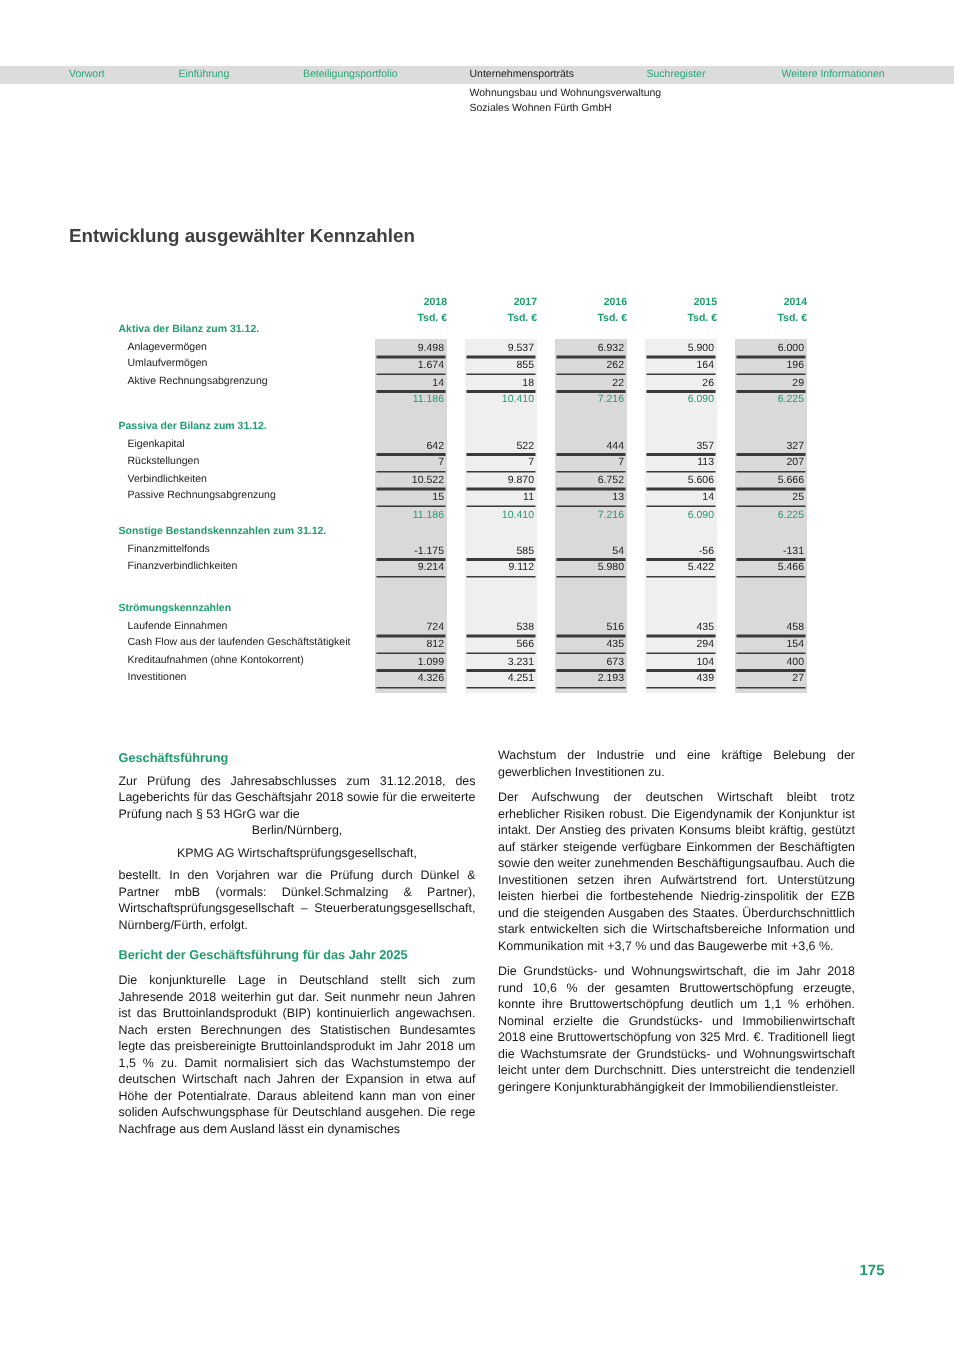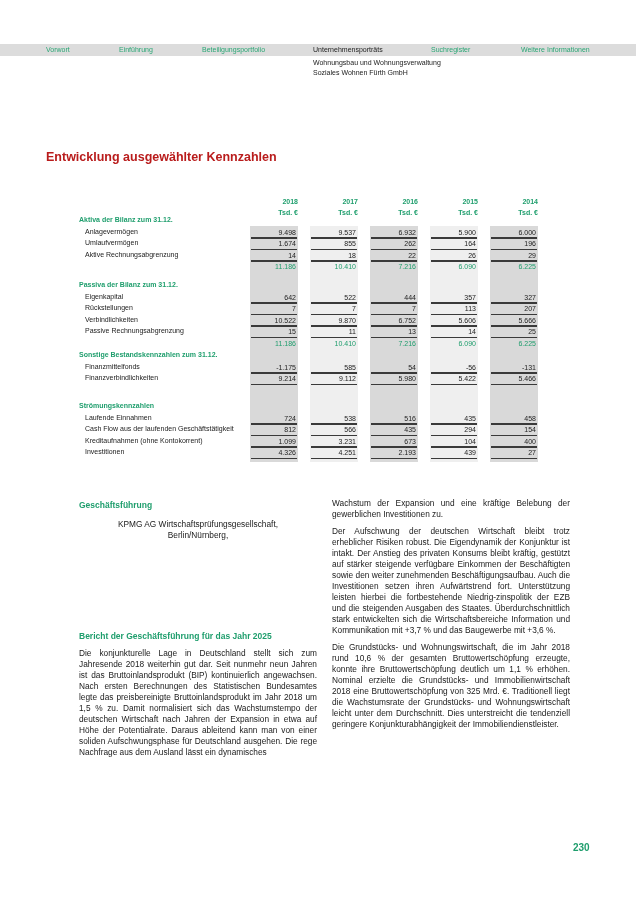--- a/index.html
+++ b/index.html
@@ -5,21 +5,21 @@
   html, body { margin: 0; padding: 0; background: #ffffff; }
   body { width: 636px; height: 900px; position: relative; overflow: hidden;
          font-family: "Liberation Sans", sans-serif; color: #1a1a1a; }
 
   
   .nav { position: absolute; left: 0; top: 44px; width: 636px; height: 12px; background: #dcdcdc; }
   .nav-item { position: absolute; top: 0; height: 12px; line-height: 12px; font-size: 7px; color: #2aa675; white-space: nowrap; cursor: pointer; }
   .nav-item.active { color: #222; }
   .sub { position: absolute; left: 313px; font-size: 7px; color: #222; white-space: nowrap; line-height: 9px; }
 
-  .title { position: absolute; left: 46px; top: 150px; font-size: 12.5px; font-weight: bold; color: #b91c1c; white-space: nowrap; }
+  .title { position: absolute; left: 46px; top: 150px; font-size: 12.5px; font-weight: bold; color: #404040; white-space: nowrap; }
 
   
   .colbg { position: absolute; top: 226px; height: 236px; }
   .colbg.dark { background: #d9d9d9; }
   .colbg.light { background: #efefef; }
   .yr { position: absolute; top: 196px; width: 48px; text-align: right; font-size: 7px; font-weight: bold; color: #1f9e6d; line-height: 11px; }
   .sec { position: absolute; left: 79px; font-size: 7px; font-weight: bold; color: #1f9e6d; white-space: nowrap; }
   .lbl { position: absolute; left: 85px; font-size: 7px; color: #222; white-space: nowrap; }
   .cell { position: absolute; width: 48px; text-align: right; font-size: 7px; color: #222; height: 10px; line-height: 10px; }
   .cell.total { color: #1f9e6d; }
@@ -228,27 +228,29 @@
     <div class="cell" style="left:368px; top:448px">2.193</div>
     <div class="rule" style="left:371px; width:46px; top:457.5px"></div>
     <div class="cell" style="left:428px; top:448px">439</div>
     <div class="rule" style="left:431px; width:46px; top:457.5px"></div>
     <div class="cell" style="left:488px; top:448px">27</div>
     <div class="rule" style="left:491px; width:46px; top:457.5px"></div>
   </div>
 
 <div class="h2" style="left:79px; top:500px">Geschäftsführung</div>
 <div class="col" style="left:79px; top:515px">
+  <p class="p">Zur Prüfung des Jahresabschlusses zum 31.12.2018, des Lageberichts für das Geschäftsjahr 2018 sowie für die erweiterte Prüfung nach § 53 HGrG war die</p>
+  <p class="p center">Berlin/Nürnberg,</p>
   <p class="p center" style="margin-top:4px">KPMG AG Wirtschaftsprüfungsgesellschaft,</p>
-  <p class="p center">Berlin/Nürnberg,</p>
+  <p class="p" style="margin-top:4px">bestellt. In den Vorjahren war die Prüfung durch Dünkel &amp; Partner mbB (vormals: Dünkel.Schmalzing &amp; Partner), Wirtschaftsprüfungsgesellschaft – Steuerberatungsgesellschaft, Nürnberg/Fürth, erfolgt.</p>
 </div>
 <div class="h2" style="left:79px; top:631px">Bericht der Geschäftsführung für das Jahr 2025</div>
 <div class="col" style="left:79px; top:648px">
   <p class="p">Die konjunkturelle Lage in Deutschland stellt sich zum Jahresende 2018 weiterhin gut dar. Seit nunmehr neun Jahren ist das Bruttoinlandsprodukt (BIP) kontinuierlich angewachsen. Nach ersten Berechnungen des Statistischen Bundesamtes legte das preisbereinigte Bruttoinlandsprodukt im Jahr 2018 um 1,5 % zu. Damit normalisiert sich das Wachstumstempo der deutschen Wirtschaft nach Jahren der Expansion in etwa auf Höhe der Potentialrate. Daraus ableitend kann man von einer soliden Aufschwungsphase für Deutschland ausgehen. Die rege Nachfrage aus dem Ausland lässt ein dynamisches</p>
 </div>
 
 <div class="col" style="left:332px; top:498px">
-  <p class="p">Wachstum der Expansion und eine kräftige Belebung der gewerblichen Investitionen zu.</p>
+  <p class="p">Wachstum der Industrie und eine kräftige Belebung der gewerblichen Investitionen zu.</p>
   <p class="p" style="margin-top:6px">Der Aufschwung der deutschen Wirtschaft bleibt trotz erheblicher Risiken robust. Die Eigendynamik der Konjunktur ist intakt. Der Anstieg des privaten Konsums bleibt kräftig, gestützt auf stärker steigende verfügbare Einkommen der Beschäftigten sowie den weiter zunehmenden Beschäftigungsaufbau. Auch die Investitionen setzen ihren Aufwärtstrend fort. Unterstützung leisten hierbei die fortbestehende Niedrig-zinspolitik der EZB und die steigenden Ausgaben des Staates. Überdurchschnittlich stark entwickelten sich die Wirtschaftsbereiche Information und Kommunikation mit +3,7 % und das Baugewerbe mit +3,6 %.</p>
   <p class="p" style="margin-top:6px">Die Grundstücks- und Wohnungswirtschaft, die im Jahr 2018 rund 10,6 % der gesamten Bruttowertschöpfung erzeugte, konnte ihre Bruttowertschöpfung deutlich um 1,1 % erhöhen. Nominal erzielte die Grundstücks- und Immobilienwirtschaft 2018 eine Bruttowertschöpfung von 325 Mrd. €. Traditionell liegt die Wachstumsrate der Grundstücks- und Wohnungswirtschaft leicht unter dem Durchschnitt. Dies unterstreicht die tendenziell geringere Konjunkturabhängigkeit der Immobiliendienstleister.</p>
 </div>
 
-<div class="pagenum">230</div>
+<div class="pagenum">175</div>
 
 </body></html>

